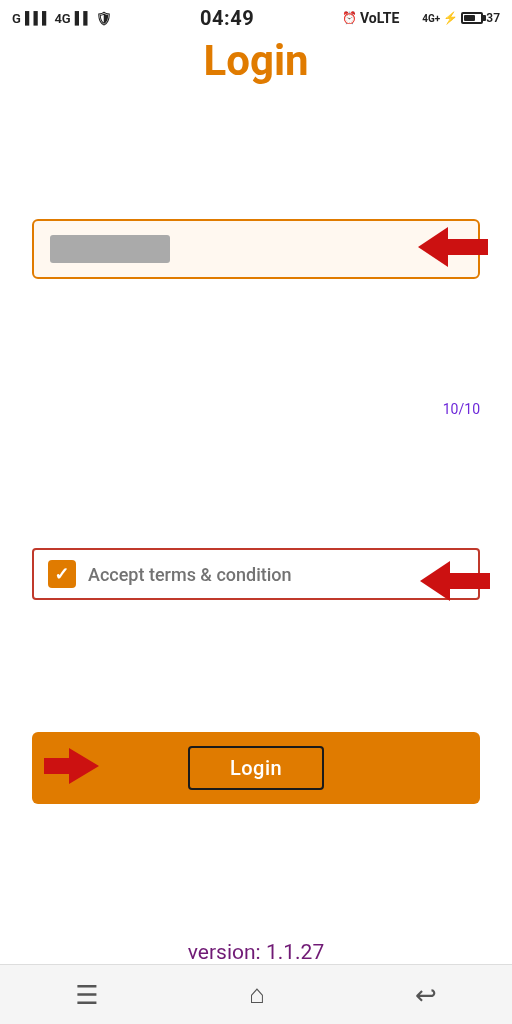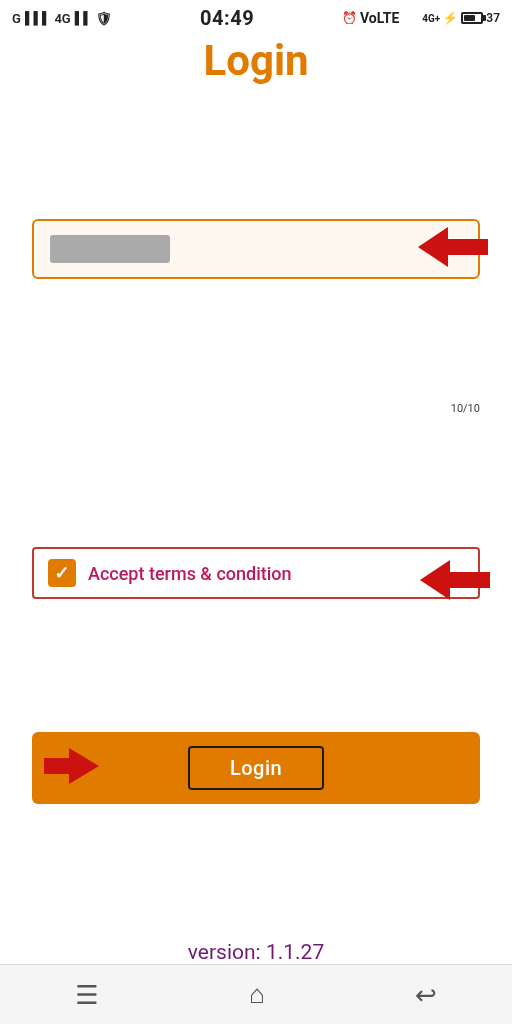--- a/index.html
+++ b/index.html
@@ -123,22 +123,22 @@
       width: 120px;
       height: 28px;
       background: #aaa;
       border-radius: 3px;
     }
 
     
     .char-count {
       width: 100%;
       text-align: right;
-      font-size: 11px;
-      color: #404040;
+      font-size: 14px;
+      color: #6d28d9;
       margin-bottom: 18px;
     }
 
     
     .terms-row {
       width: 100%;
       display: flex;
       align-items: center;
       gap: 12px;
       border: 2.5px solid #c0392b;
@@ -162,21 +162,21 @@
 
     .checkmark {
       color: white;
       font-size: 18px;
       font-weight: 900;
       line-height: 1;
     }
 
     .terms-label {
       font-size: 18px;
-      color: #be185d;
+      color: #737373;
       font-weight: 500;
     }
 
     
     .login-btn-wrapper {
       width: 100%;
       background: #e07b00;
       border-radius: 6px;
       padding: 14px 16px;
       display: flex;

